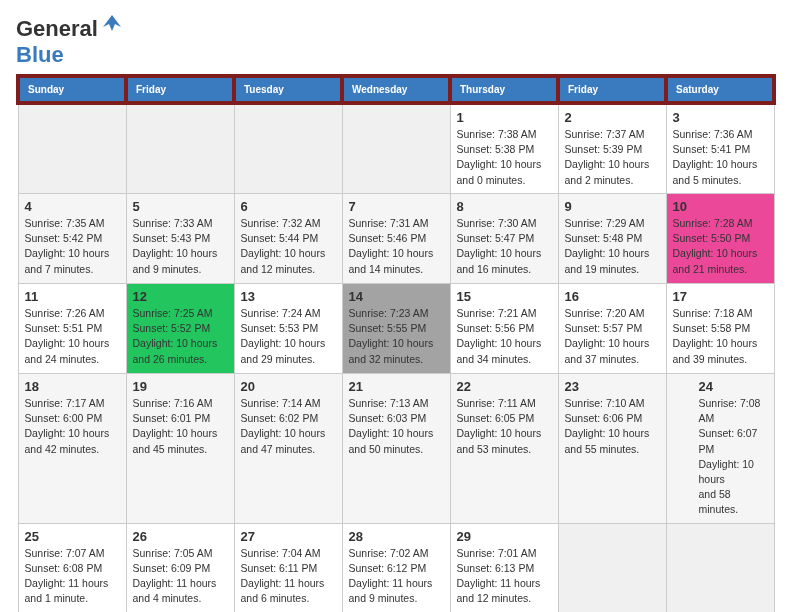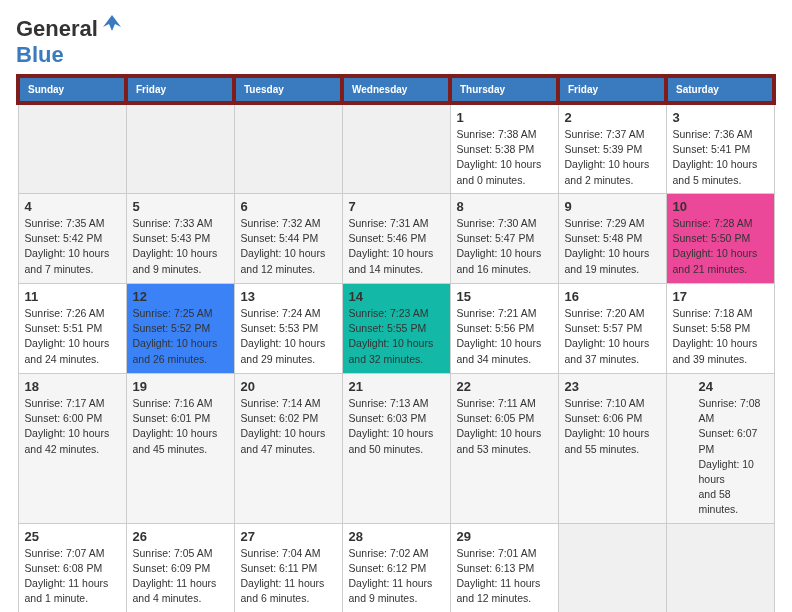--- a/index.html
+++ b/index.html
@@ -163,29 +163,29 @@
         <td style="background: #ec4899; margin-top: 26px;">
           <span class="day-number">10</span>
           <div class="day-info">Sunrise: 7:28 AM<br>Sunset: 5:50 PM<br>Daylight: 10 hours<br>and 21 minutes.</div>
         </td>
       </tr>
       <tr>
         <td style="background: rgb(255, 255, 255);">
           <span class="day-number">11</span>
           <div class="day-info">Sunrise: 7:26 AM<br>Sunset: 5:51 PM<br>Daylight: 10 hours<br>and 24 minutes.</div>
         </td>
-        <td style="background: #3b82f6;">
+        <td style="background: #22c55e;">
           <span class="day-number">12</span>
           <div class="day-info">Sunrise: 7:25 AM<br>Sunset: 5:52 PM<br>Daylight: 10 hours<br>and 26 minutes.</div>
         </td>
         <td style="background: rgb(255, 255, 255);">
           <span class="day-number">13</span>
           <div class="day-info">Sunrise: 7:24 AM<br>Sunset: 5:53 PM<br>Daylight: 10 hours<br>and 29 minutes.</div>
         </td>
-        <td style="background: #14b8a6;">
+        <td style="background: #a3a3a3;">
           <span class="day-number">14</span>
           <div class="day-info">Sunrise: 7:23 AM<br>Sunset: 5:55 PM<br>Daylight: 10 hours<br>and 32 minutes.</div>
         </td>
         <td style="background: rgb(255, 255, 255);">
           <span class="day-number">15</span>
           <div class="day-info">Sunrise: 7:21 AM<br>Sunset: 5:56 PM<br>Daylight: 10 hours<br>and 34 minutes.</div>
         </td>
         <td style="background: rgb(255, 255, 255);">
           <span class="day-number">16</span>
           <div class="day-info">Sunrise: 7:20 AM<br>Sunset: 5:57 PM<br>Daylight: 10 hours<br>and 37 minutes.</div>

